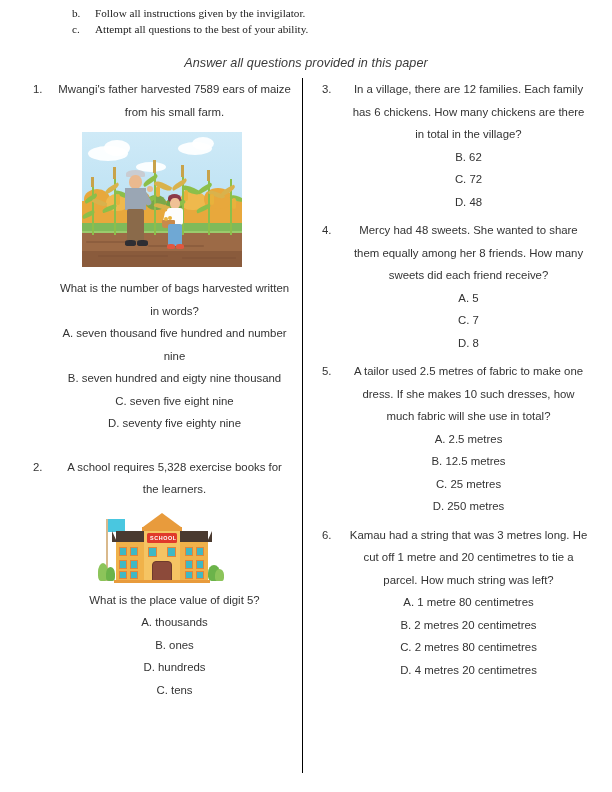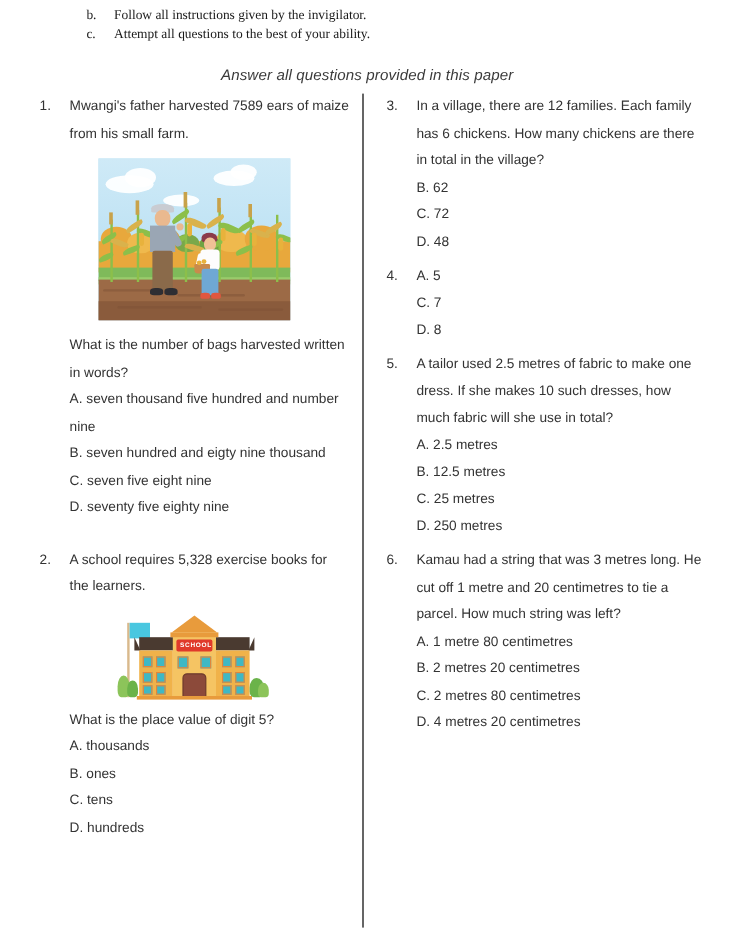--- a/index.html
+++ b/index.html
@@ -91,20 +91,21 @@
     width: 25px;
     flex: 0 0 25px;
     font-size: 11.4px;
     line-height: 22.5px;
     color: #333333;
     text-align: left;
   }
 
   .q-body {
     flex: 1;
+    text-align: center;
   }
 
   .q-stem {
     font-size: 11.4px;
     line-height: 22.5px;
     color: #333333;
   }
 
   .opt {
     font-size: 11.4px;
@@ -380,41 +381,42 @@
           <div class="sc-door" style="left:70px; top:60px; width:20px; height:20px;"></div>
 
           <div class="sc-base" style="left:32px; top:79px; width:96px; height:3px;"></div>
           <div class="sc-bush" style="left:126px; top:64px; width:12px; height:16px;"></div>
           <div class="sc-bush" style="left:133px; top:68px; width:9px; height:12px; background:#8cc45a;"></div>
         </div>
 
         <div class="q-stem">What is the place value of digit 5?</div>
         <div class="opt">A. thousands</div>
         <div class="opt">B. ones</div>
+        <div class="opt">D. hundreds</div>
         <div class="opt">C. tens</div>
-        <div class="opt">D. hundreds</div>
       </div>
     </div>
   </div>
 
   <div class="col col-right">
 
     <div class="q">
       <div class="q-num">3.</div>
       <div class="q-body">
         <div class="q-stem">In a village, there are 12 families. Each family has 6 chickens. How many chickens are there in total in the village?</div>
         <div class="opt">B. 62</div>
         <div class="opt">C. 72</div>
         <div class="opt">D. 48</div>
       </div>
     </div>
 
     <div class="q">
       <div class="q-num">4.</div>
       <div class="q-body">
+        <div class="q-stem">Mercy had 48 sweets. She wanted to share them equally among her 8 friends. How many sweets did each friend receive?</div>
         <div class="opt">A. 5</div>
         <div class="opt">C. 7</div>
         <div class="opt">D. 8</div>
       </div>
     </div>
 
     <div class="q">
       <div class="q-num">5.</div>
       <div class="q-body">
         <div class="q-stem">A tailor used 2.5 metres of fabric to make one dress. If she makes 10 such dresses, how much fabric will she use in total?</div>

